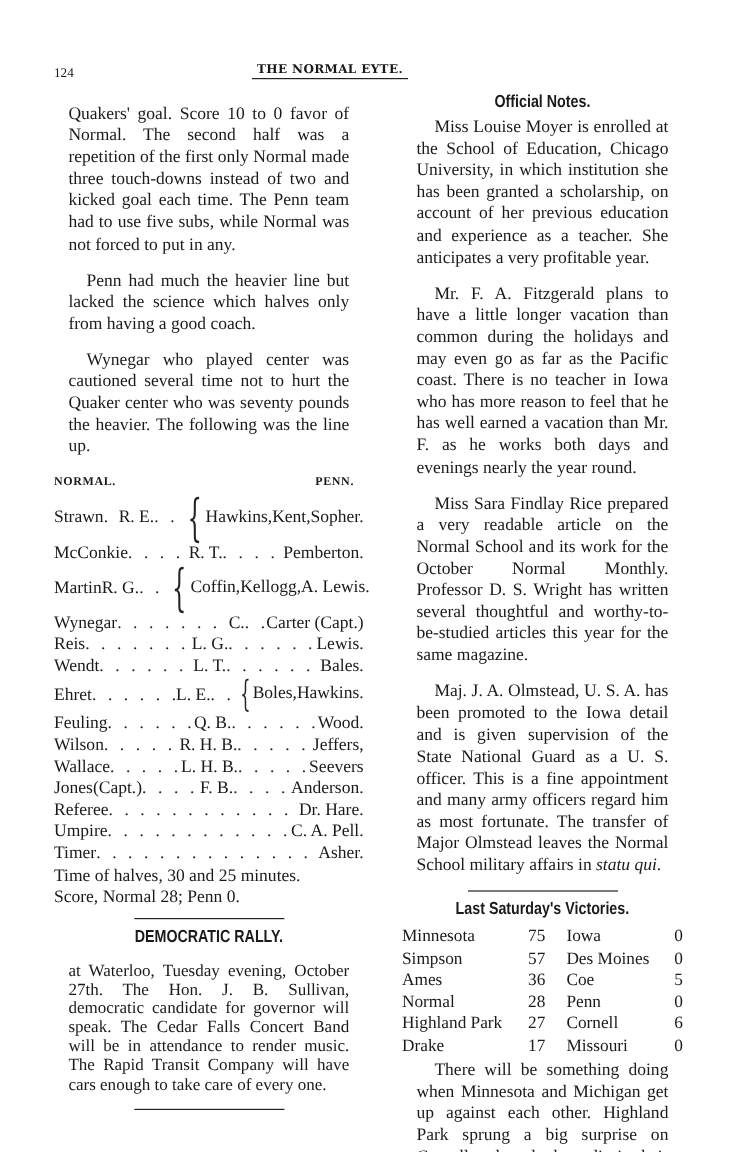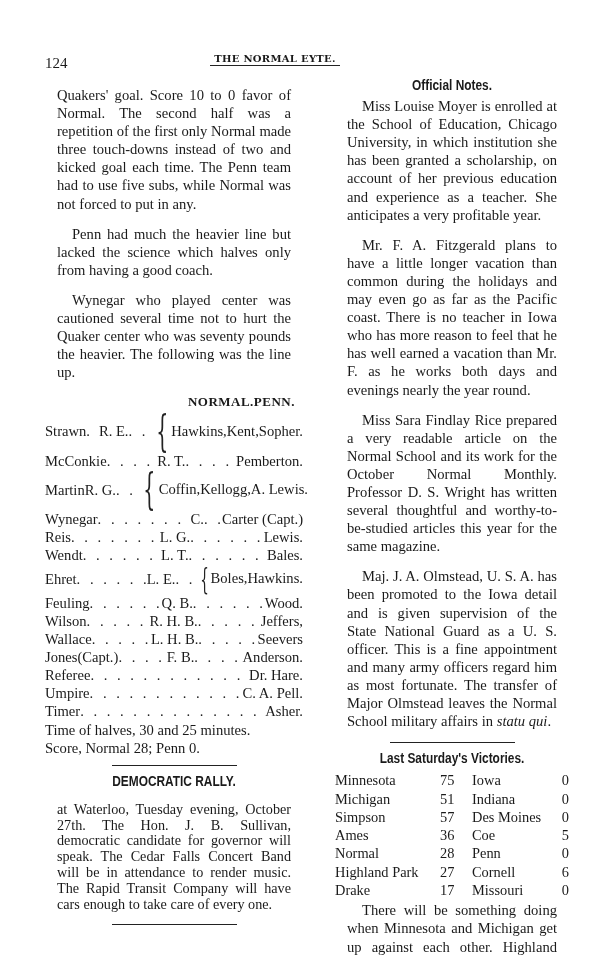--- a/index.html
+++ b/index.html
@@ -1,36 +1,36 @@
 <!DOCTYPE html>
 <html><head>
 <meta charset="utf-8">
 <style>
   html, body { margin: 0; padding: 0; }
   body {
     width: 608px; height: 960px; background: #ffffff; position: relative; overflow: hidden;
     font-family: "Liberation Serif", "DejaVu Serif", serif; color: #1a1a1a;
   }
-  .page-num { position: absolute; left: 45px; top: 55px; font-size: 15px; }
+  .page-num { position: absolute; left: 45px; top: 55px; font-size: 11px; }
   .running-head {
     position: absolute; left: 210px; top: 53px; width: 130px; text-align: center;
     font-family: "DejaVu Serif", serif; font-weight: bold; font-size: 10px; letter-spacing: 0.3px;
     border-bottom: 1.2px solid #222; padding-bottom: 1px;
   }
   .col { position: absolute; top: 74px; font-size: 14.6px; line-height: 18.1px; }
   .col-left { left: 45px; width: 258px; }
   .col-right { left: 335px; width: 234px; }
   p { margin: 12px; text-align: justify; }
   p.indent { text-indent: 15px; margin-top: 4px; }
   .heading {
     font-family: "Liberation Sans", "DejaVu Sans", sans-serif; font-weight: bold;
     text-align: center; font-size: 14.5px; transform: scaleX(0.82); margin: 0;
   }
   .rule { width: 125px; height: 0; border-top: 1.2px solid #222; margin: 6px auto 6px auto; }
-  .lineup-head { display: flex; justify-content: flex-end; font-size: 13px; font-weight: bold; letter-spacing: 0.5px; margin-top: 3px; padding-right: 8px; }
+  .lineup-head { display: flex; justify-content: space-between; font-size: 10px; font-weight: bold; letter-spacing: 0.5px; margin-top: 3px; padding-right: 8px; }
   .lu-row { display: flex; align-items: center; white-space: nowrap; }
   .lu-name { flex: 0 0 auto; }
   .lu-dots { flex: 1 1 auto; overflow: hidden; letter-spacing: 3px; color: #222; }
   .lu-pos { flex: 0 0 auto; }
   .lu-opp { flex: 0 0 auto; text-align: right; }
   .lu-multi { display: flex; align-items: center; }
   .brace { font-size: 42px; line-height: 40px; transform: scaleX(0.45); margin: 0 -4px; color: #222; font-family: "DejaVu Serif", serif; }
   .brace.two { font-size: 30px; line-height: 30px; }
   .opp-list { display: flex; flex-direction: row; line-height: 15px; }
   .small-block { font-size: 14.2px; line-height: 15.8px; }
@@ -205,26 +205,20 @@
 
   <table class="victories">
     <tbody>
       <tr>
           <td class="v-w">Minnesota</td>
           <td class="v-ws">75</td>
           <td class="v-l">Iowa</td>
           <td class="v-ls">0</td>
         </tr>
       <tr>
-          <td class="v-w">Michigan</td>
-          <td class="v-ws">51</td>
-          <td class="v-l">Indiana</td>
-          <td class="v-ls">0</td>
-        </tr>
-      <tr>
           <td class="v-w">Simpson</td>
           <td class="v-ws">57</td>
           <td class="v-l">Des Moines</td>
           <td class="v-ls">0</td>
         </tr>
       <tr>
           <td class="v-w">Ames</td>
           <td class="v-ws">36</td>
           <td class="v-l">Coe</td>
           <td class="v-ls">5</td>

